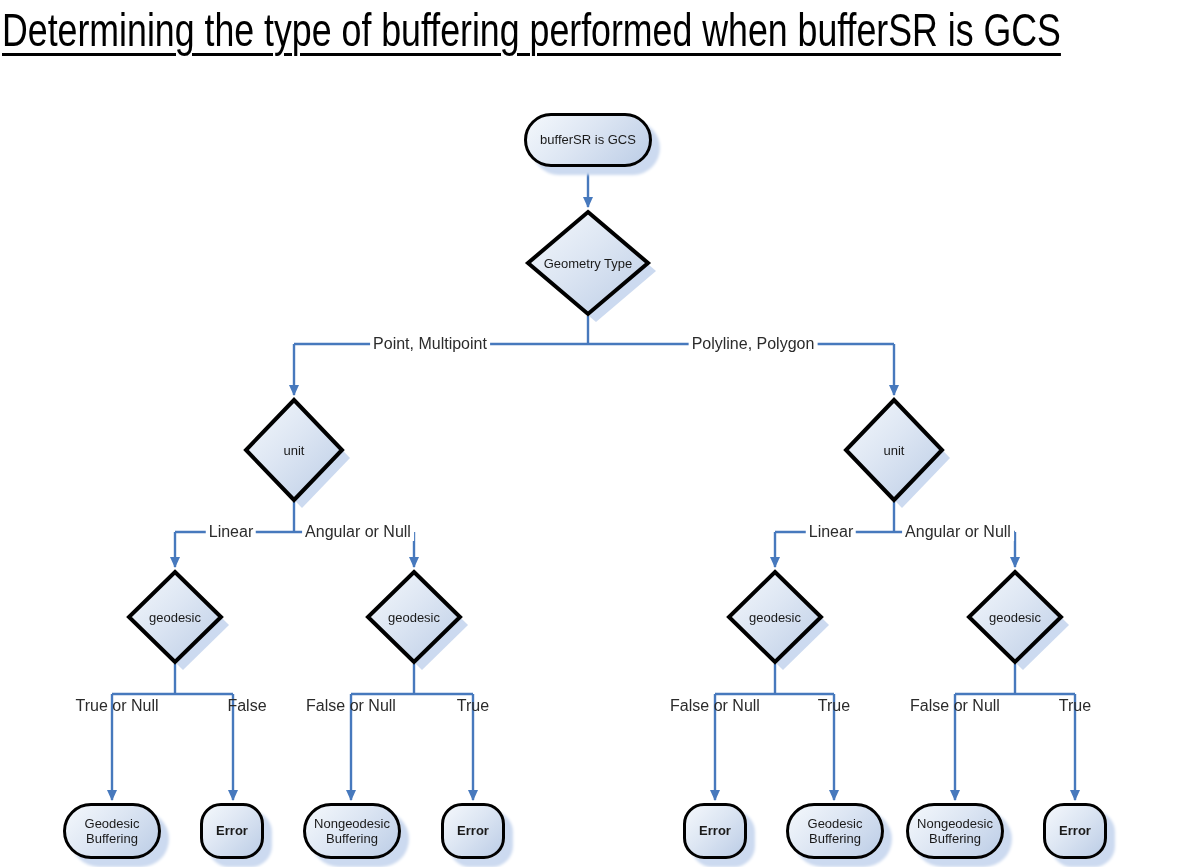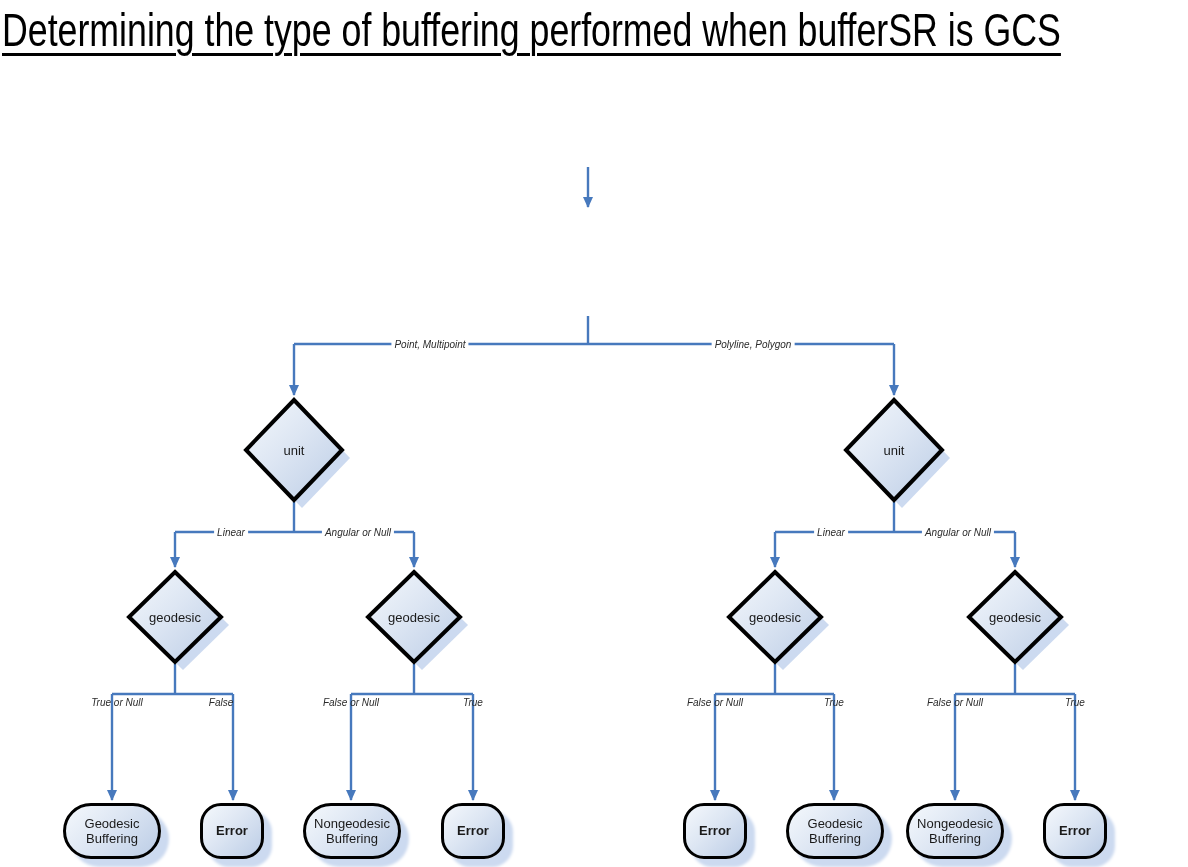--- a/index.html
+++ b/index.html
@@ -24,21 +24,21 @@
   .stadium{border-radius:28px;}
   .rounded{border-radius:21px;font-weight:bold;}
 
   
   .diamond{position:absolute;}
   .diamond svg{position:absolute;left:0;top:0;overflow:visible;display:block;}
   .dlabel{position:absolute;display:flex;align-items:center;justify-content:center;
           text-align:center;font-size:13px;color:#1a1a1a;}
 
   
-  .edge-label{position:absolute;font-size:10px;color:#2b2b2b;white-space:nowrap;font-style:italic;}
+  .edge-label{position:absolute;font-size:16px;color:#2b2b2b;white-space:nowrap;}
   .edge-label.online{transform:translate(-50%,-50%);background:#fff;padding:0 3px;}
   .edge-label.below{transform:translate(-50%,0);}
 </style>
 </head>
 <body>
 
 <div class="canvas">
 
   <h1 class="title">Determining the type of buffering performed when bufferSR is GCS</h1>
 
@@ -95,21 +95,29 @@
       </g>
       <g>
         <path d="M1015 664 V694"></path>
         <path d="M955 694 H1075"></path>
         <path d="M955 694 V800" marker-end="url(#arr)"></path>
         <path d="M1075 694 V800" marker-end="url(#arr)"></path>
       </g>
     </g>
   </svg>
 
+  <div class="node stadium" style="left:524px;top:113px;width:128px;height:54px;">bufferSR is GCS</div>
 
+  <div class="diamond" style="left:526px;top:210px;width:124px;height:106px;">
+    <svg width="136" height="118" viewBox="0 0 136 118">
+      <polygon points="70,10 130,61 70,112 10,61" fill="#ccdaf0"></polygon>
+      <polygon points="62,2 122,53 62,104 2,53" fill="url(#dgrad)" stroke="#000" stroke-width="4"></polygon>
+    </svg>
+    <div class="dlabel" style="left:0;top:0;width:124px;height:106px;">Geometry Type</div>
+  </div>
 
   <div class="diamond" style="left:244px;top:398px;width:100px;height:104px;">
     <svg width="112" height="116" viewBox="0 0 112 116">
       <polygon points="58,10 106,60 58,110 10,60" fill="#ccdaf0"></polygon>
       <polygon points="50,2 98,52 50,102 2,52" fill="url(#dgrad)" stroke="#000" stroke-width="4"></polygon>
     </svg>
     <div class="dlabel" style="left:0;top:0;width:100px;height:104px;">unit</div>
   </div>
 
   <div class="diamond" style="left:844px;top:398px;width:100px;height:104px;">
@@ -162,21 +170,21 @@
   <div class="node rounded" style="left:1043px;top:803px;width:64px;height:56px;">Error</div>
 
   <div class="edge-label online" style="left:430px;top:344px;">Point, Multipoint</div>
   <div class="edge-label online" style="left:753px;top:344px;">Polyline, Polygon</div>
   <div class="edge-label online" style="left:231px;top:532px;">Linear</div>
   <div class="edge-label online" style="left:358px;top:532px;">Angular or Null</div>
   <div class="edge-label online" style="left:831px;top:532px;">Linear</div>
   <div class="edge-label online" style="left:958px;top:532px;">Angular or Null</div>
 
   <div class="edge-label below" style="left:117px;top:697px;">True or Null</div>
-  <div class="edge-label below" style="left:221px;top:697px;">False</div>
+  <div class="edge-label below" style="left:247px;top:697px;">False</div>
   <div class="edge-label below" style="left:351px;top:697px;">False or Null</div>
   <div class="edge-label below" style="left:473px;top:697px;">True</div>
   <div class="edge-label below" style="left:715px;top:697px;">False or Null</div>
   <div class="edge-label below" style="left:834px;top:697px;">True</div>
   <div class="edge-label below" style="left:955px;top:697px;">False or Null</div>
   <div class="edge-label below" style="left:1075px;top:697px;">True</div>
 
 </div>
 
 </body></html>

